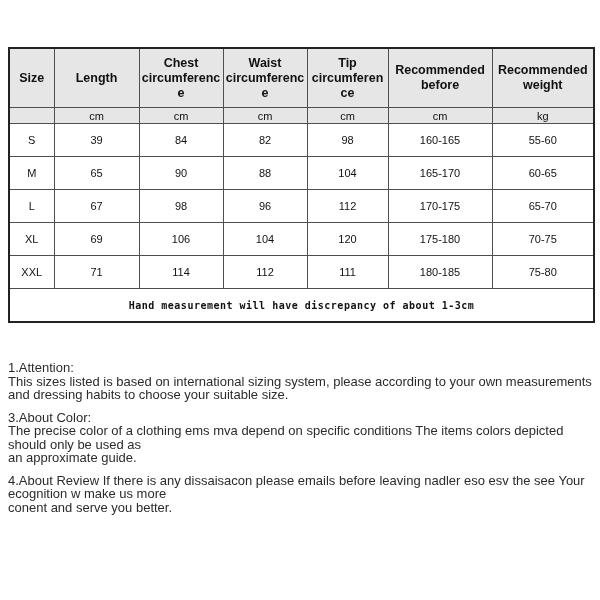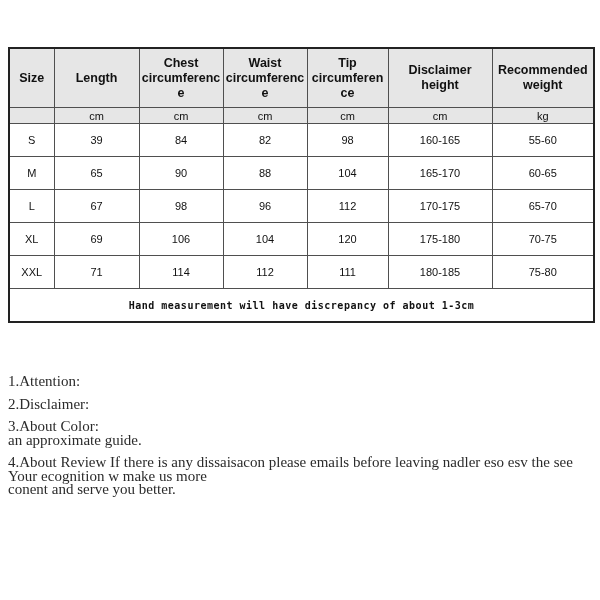--- a/index.html
+++ b/index.html
@@ -49,26 +49,25 @@
     background: #ffffff;
     height: 30px;
     font-family: "DejaVu Sans Mono", monospace;
     font-weight: bold;
     font-size: 10px;
     letter-spacing: 0.5px;
   }
   .notes {
     position: absolute;
     left: 8px;
-    top: 375px;
+    top: 361px;
     width: 586px;
     color: #2b2b2b;
-    font-size: 15px;
+    font-size: 13px;
     line-height: 13.5px;
-    font-family: Liberation Serif, serif;
   }
   .note-section { margin: 0 0 9px 0; }
   .note-heading { font-weight: normal; }
   .note-line { font-weight: normal; }
 </style>
 </head>
 <body>
 
 <div class="page">
 
@@ -82,21 +81,21 @@
         <col style="width:104px">
       <col style="width:102px">
     </colgroup>
     <thead>
       <tr>
         <th>Size</th>
         <th>Length</th>
         <th>Chest circumference</th>
         <th>Waist circumference</th>
         <th>Tip circumference</th>
-        <th>Disclaimer height</th>
+        <th>Recommended before</th>
         <th>Recommended weight</th>
       </tr>
     </thead>
     <tbody>
       <tr class="units-row">
         <td></td>
         <td>cm</td>
         <td>cm</td>
         <td>cm</td>
         <td>cm</td>
@@ -150,26 +149,27 @@
       </tr>
       <tr class="footnote-row">
         <td colspan="7">Hand measurement will have discrepancy of about 1-3cm</td>
       </tr>
     </tbody>
   </table>
 
   <div class="notes">
     <div class="note-section">
       <div class="note-heading">1.Attention:</div>
+      <div class="note-line">This sizes listed is based on international sizing system, please according to your own measurements and dressing habits to choose your suitable size.</div>
     </div>
     <div class="note-section">
-      <div class="note-heading">2.Disclaimer:</div>
     </div>
     <div class="note-section">
       <div class="note-heading">3.About Color:</div>
+      <div class="note-line">The precise color of a clothing ems mva depend on specific conditions The items colors depicted should only be used as</div>
       <div class="note-line">an approximate guide.</div>
     </div>
     <div class="note-section">
       <div class="note-line">4.About Review If there is any dissaisacon please emails before leaving nadler eso esv the see Your ecognition w make us more</div>
       <div class="note-line">conent and serve you better.</div>
     </div>
   </div>
 
 </div>
 

